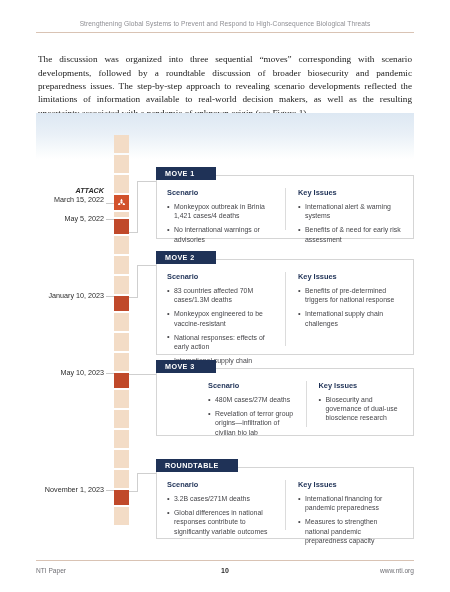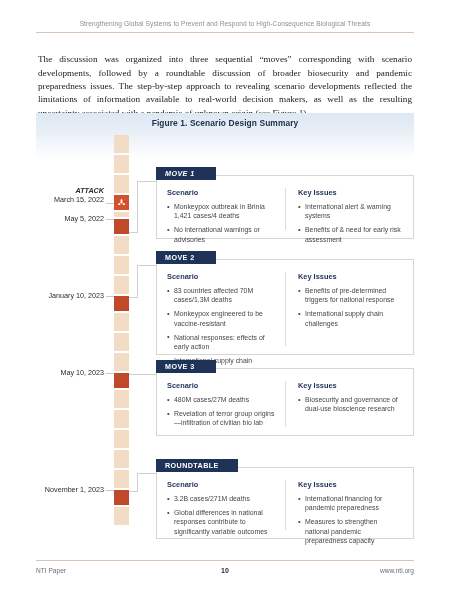--- a/index.html
+++ b/index.html
@@ -227,21 +227,20 @@
 <div class="page-header">
   <div class="htext">Strengthening Global Systems to Prevent and Respond to High-Consequence Biological Threats</div>
   <div class="hrule"></div>
 </div>
 
 <p class="body-copy">The discussion was organized into three sequential “moves” corresponding with scenario developments, followed by a roundtable discussion of broader biosecurity and pandemic preparedness issues. The step-by-step approach to revealing scenario developments reflected the limitations of information available to real-world decision makers, as well as the resulting uncertainty associated with a pandemic of unknown origin (see Figure 1).</p>
 
 <div class="figure">
 
   <div class="figure-banner"></div>
-  <div class="figure-title">Figure 1. Scenario Design Summary</div>
 
   <div class="timeline">
     <div class="tl-seg" style="top:0px;   height:18px;"></div>
     <div class="tl-seg" style="top:20px;  height:18px;"></div>
     <div class="tl-seg" style="top:40px;  height:18px;"></div>
 
     <div class="tl-marker attack" style="top:60px;">
       <svg class="biohazard" width="9" height="9" viewBox="0 0 24 24">
         <circle cx="12" cy="12" r="3.1" fill="#ffffff"></circle>
         <path d="M12 2.2 C9.4 5.4 9.0 7.6 9.4 9.0 L14.6 9.0 C15.0 7.6 14.6 5.4 12 2.2 Z" fill="#ffffff"></path>
@@ -310,21 +309,21 @@
   <div class="conn" style="left:93px;  top:184px; width:9px;  height:1px;"></div>
 
   <div class="conn" style="left:101px; top:261px; width:19px; height:1px;"></div>
   <div class="conn" style="left:93px;  top:261px; width:9px;  height:1px;"></div>
 
   <div class="conn" style="left:101px; top:360px; width:1px; height:18px;"></div>
   <div class="conn" style="left:101px; top:360px; width:19px; height:1px;"></div>
   <div class="conn" style="left:93px;  top:378px; width:9px;  height:1px;"></div>
 
   <div class="panel" style="left:120px; top:62px; width:258px; height:64px;">
-    <div class="panel-tab" style="width:60px;font-style:italic;">MOVE 1</div>
+    <div class="panel-tab" style="width:60px;">MOVE 1</div>
     <div class="panel-inner">
       <div class="col col-left">
         <div class="col-head">Scenario</div>
         <ul class="items">
           <li>Monkeypox outbreak in Brinia 1,421 cases/4 deaths</li>
           <li>No international warnings or advisories</li>
         </ul>
       </div>
       <div class="col col-right">
         <div class="col-head">Key Issues</div>
@@ -351,21 +350,21 @@
       <div class="col col-right">
         <div class="col-head">Key Issues</div>
         <ul class="items">
           <li>Benefits of pre-determined triggers for national response</li>
           <li>International supply chain challenges</li>
         </ul>
       </div>
     </div>
   </div>
 
-  <div class="panel" style="left:120px; top:255px; width:258px; height:68px;">
+  <div class="panel" style="left:120px; top:255px; width:258px; height:68px;padding-left:41px;">
     <div class="panel-tab" style="width:60px;">MOVE 3</div>
     <div class="panel-inner">
       <div class="col col-left">
         <div class="col-head">Scenario</div>
         <ul class="items">
           <li>480M cases/27M deaths</li>
           <li>Revelation of terror group origins—infiltration of civilian bio lab</li>
         </ul>
       </div>
       <div class="col col-right">

